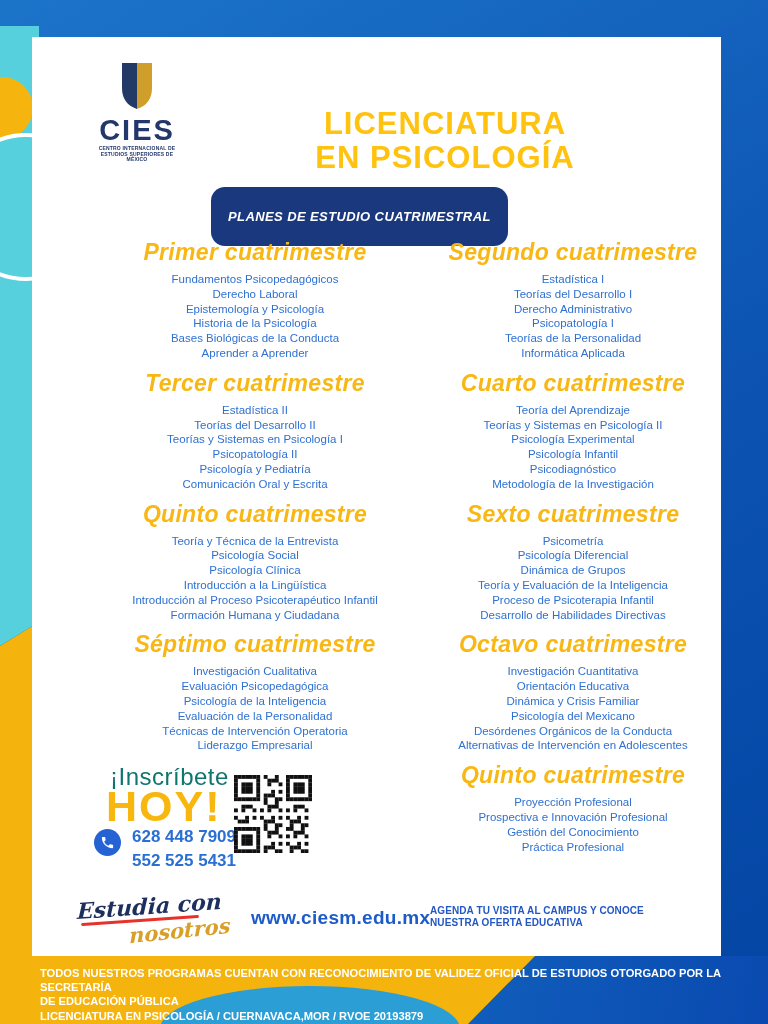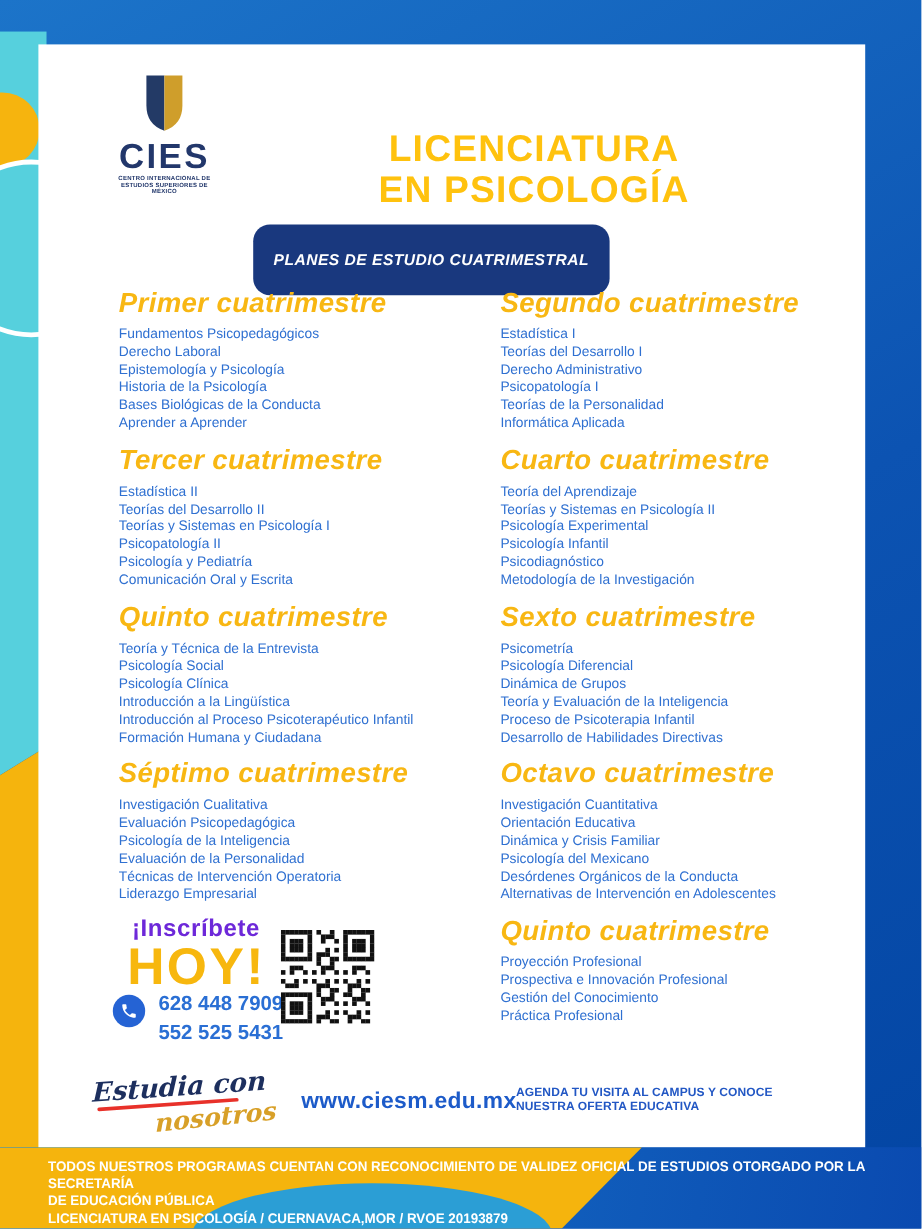--- a/index.html
+++ b/index.html
@@ -24,27 +24,27 @@
   
   .title{position:absolute;left:178px;top:70px;width:470px;text-align:center;
     color:#ffc20e;font-weight:bold;font-size:31px;line-height:34px;letter-spacing:1px;}
   .badge{position:absolute;left:179px;top:150px;background:#19387e;color:#fff;
     font-style:italic;font-weight:bold;font-size:13px;letter-spacing:.4px;
     padding:22px 17px;border-radius:14px;white-space:nowrap;}
   
   .col{position:absolute;top:202px;width:312px;}
   .col-left{left:67px;}
   .col-right{left:385px;}
-  .section{margin-bottom:9px;}
+  .section{margin-bottom:9px;text-align:center;}
   .section h2{margin:0 0 7px 0;font-style:italic;font-weight:bold;font-size:23px;line-height:26px;
     color:#f8b713;letter-spacing:.3px;}
   .section ul{margin:0;padding:0;list-style:none;font-size:11.5px;line-height:14.8px;color:#2f70d1;}
   
   .enroll{position:absolute;left:56px;top:726px;width:300px;height:135px;}
-  .enroll-line1{position:absolute;left:22px;top:0;font-size:20px;font-weight:bold;color:#6d28d9;letter-spacing:.5px;}
+  .enroll-line1{position:absolute;left:22px;top:0;font-size:24px;font-weight:normal;color:#0f766e;letter-spacing:.5px;}
   .enroll-line2{position:absolute;left:18px;top:19px;font-size:43px;font-weight:bold;color:#f7b70e;letter-spacing:2px;}
   .phone-icon{position:absolute;left:6px;top:66px;width:27px;height:27px;border-radius:50%;background:#2563d4;
     display:flex;align-items:center;justify-content:center;}
   .phones{position:absolute;left:44px;top:62px;font-size:17px;font-weight:bold;color:#2a6fd4;line-height:24px;}
   .qr{position:absolute;left:146px;top:12px;width:78px;height:78px;}
   
   .slogan{position:absolute;left:45px;top:856px;width:170px;height:60px;}
   .slogan-l1{display:inline-block;font-family:"DejaVu Serif",serif;font-style:italic;font-weight:bold;
     font-size:22px;color:#1d2f5e;transform:rotate(-4deg) skewX(-6deg);}
   .slogan-swoosh{width:118px;height:3px;background:#e8312a;border-radius:2px;transform:rotate(-4deg);margin:0 0 0 4px;}

